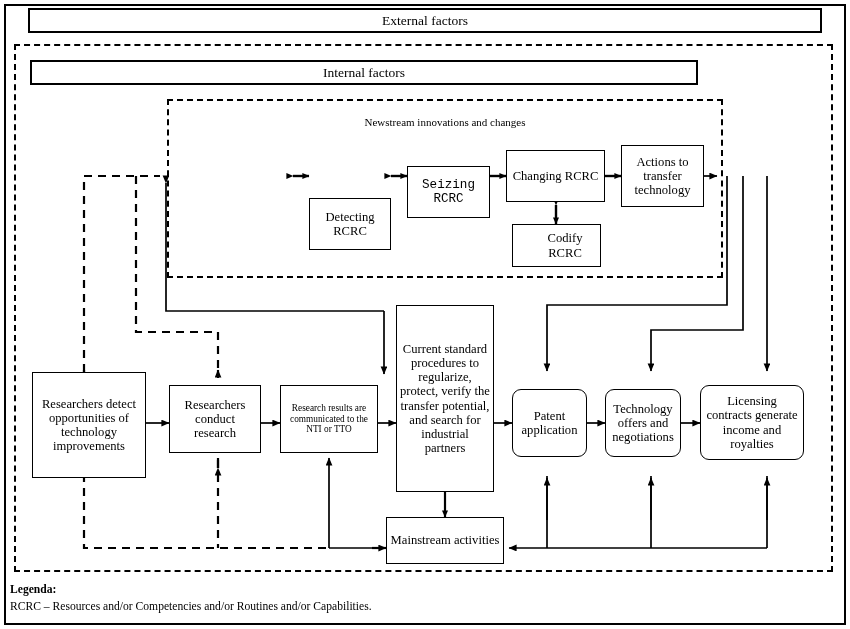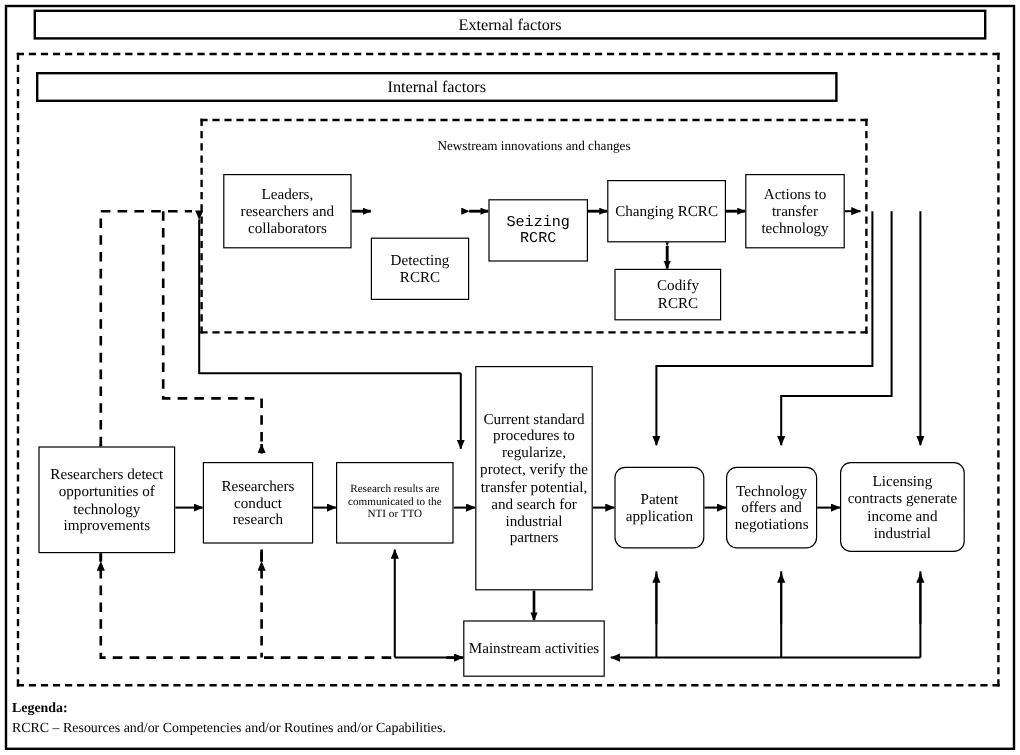--- a/index.html
+++ b/index.html
@@ -106,59 +106,56 @@
 
   <div style="position:absolute;left:14px;top:44px;width:819px;height:528px;border:2px dashed #000;box-sizing:border-box;"></div>
 
   <div class="bx band" style="left:30px;top:60px;width:668px;height:25px;border-width:2px;">
     <span>Internal factors</span>
   </div>
 
   <div style="position:absolute;left:167px;top:99px;width:556px;height:179px;border:2px dashed #000;box-sizing:border-box;"></div>
   <div class="ttl" style="left:167px;top:116px;width:556px;">Newstream innovations and changes</div>
 
-  <div class="bx nodeLg" style="left:186px;top:145px;width:107px;height:62px;">
-    <span>Leaders, researchers and collaborators</span>
-  </div>
   <div class="bx nodeLg" style="left:309px;top:150px;width:82px;height:52px;margin-top:48px;">
     <span>Detecting RCRC</span>
   </div>
   <div class="bx nodeLg" style="left:407px;top:166px;width:83px;height:52px;font-family:Liberation Mono, monospace;">
     <span>Seizing RCRC</span>
   </div>
   <div class="bx nodeLg" style="left:506px;top:150px;width:99px;height:52px;">
     <span>Changing RCRC</span>
   </div>
   <div class="bx nodeLg" style="left:621px;top:145px;width:83px;height:62px;align-items:center;">
     <span>Actions to transfer technology</span>
   </div>
   <div class="bx nodeLg" style="left:512px;top:224px;width:89px;height:43px;padding-left:20px;">
     <span>Codify RCRC</span>
   </div>
 
-  <div class="bx nodeLg" style="left:32px;top:372px;width:114px;height:89px;">
+  <div class="bx nodeLg" style="left:32px;top:372px;width:114px;height:106px;">
     <span>Researchers detect opportunities of technology improvements</span>
   </div>
   <div class="bx nodeLg" style="left:169px;top:385px;width:92px;height:68px;">
     <span>Researchers conduct research</span>
   </div>
   <div class="bx nodeSm" style="left:280px;top:385px;width:98px;height:68px;">
     <span>Research results are communicated to the NTI or TTO</span>
   </div>
   <div class="bx nodeLg" style="left:396px;top:305px;width:98px;height:187px;">
     <span>Current standard procedures to regularize, protect, verify the transfer potential, and search for industrial partners</span>
   </div>
   <div class="bx nodeLg rnd" style="left:512px;top:389px;width:75px;height:68px;">
     <span>Patent application</span>
   </div>
   <div class="bx nodeLg rnd" style="left:605px;top:389px;width:76px;height:68px;">
     <span>Technology offers and negotiations</span>
   </div>
   <div class="bx nodeLg rnd" style="left:700px;top:385px;width:104px;height:75px;">
-    <span>Licensing contracts generate income and industrial</span>
+    <span>Licensing contracts generate income and royalties</span>
   </div>
   <div class="bx nodeLg" style="left:386px;top:517px;width:118px;height:47px;">
     <span>Mainstream activities</span>
   </div>
 
   <div class="legend" style="top:583px;font-weight:bold;">Legenda:</div>
   <div class="legend" style="top:600px;">RCRC – Resources and/or Competencies and/or Routines and/or Capabilities.</div>
 
 </div>
 

